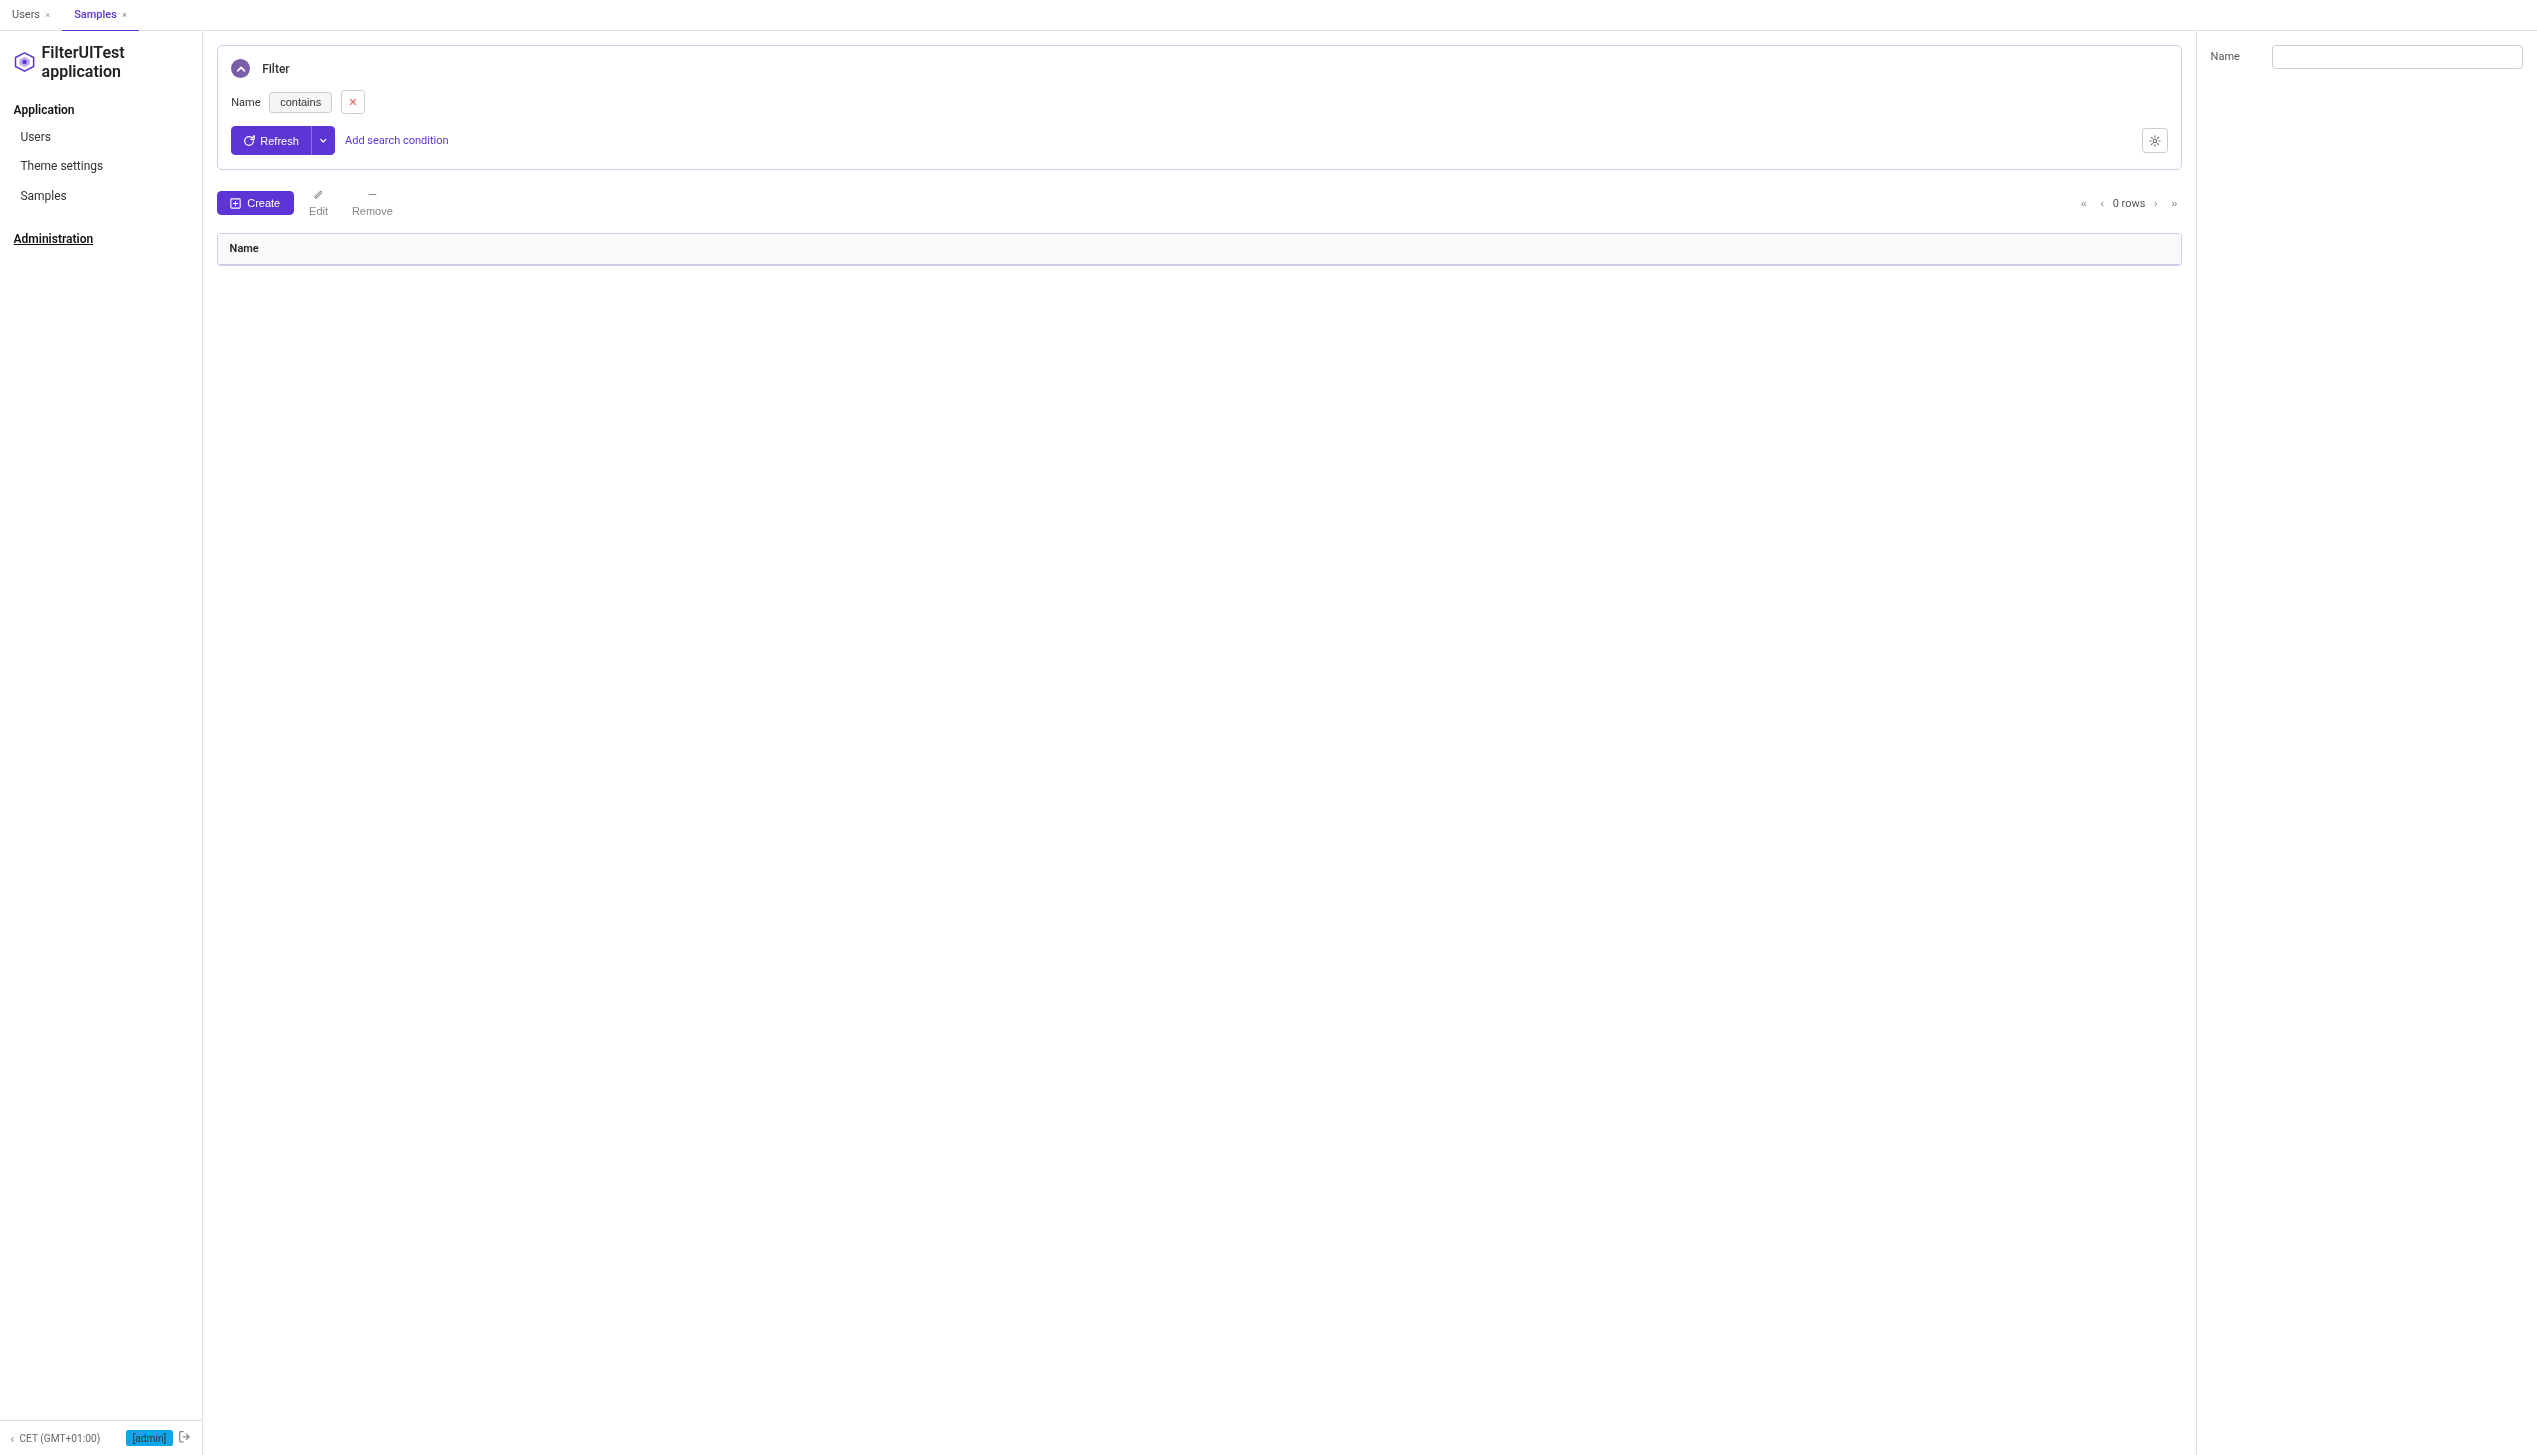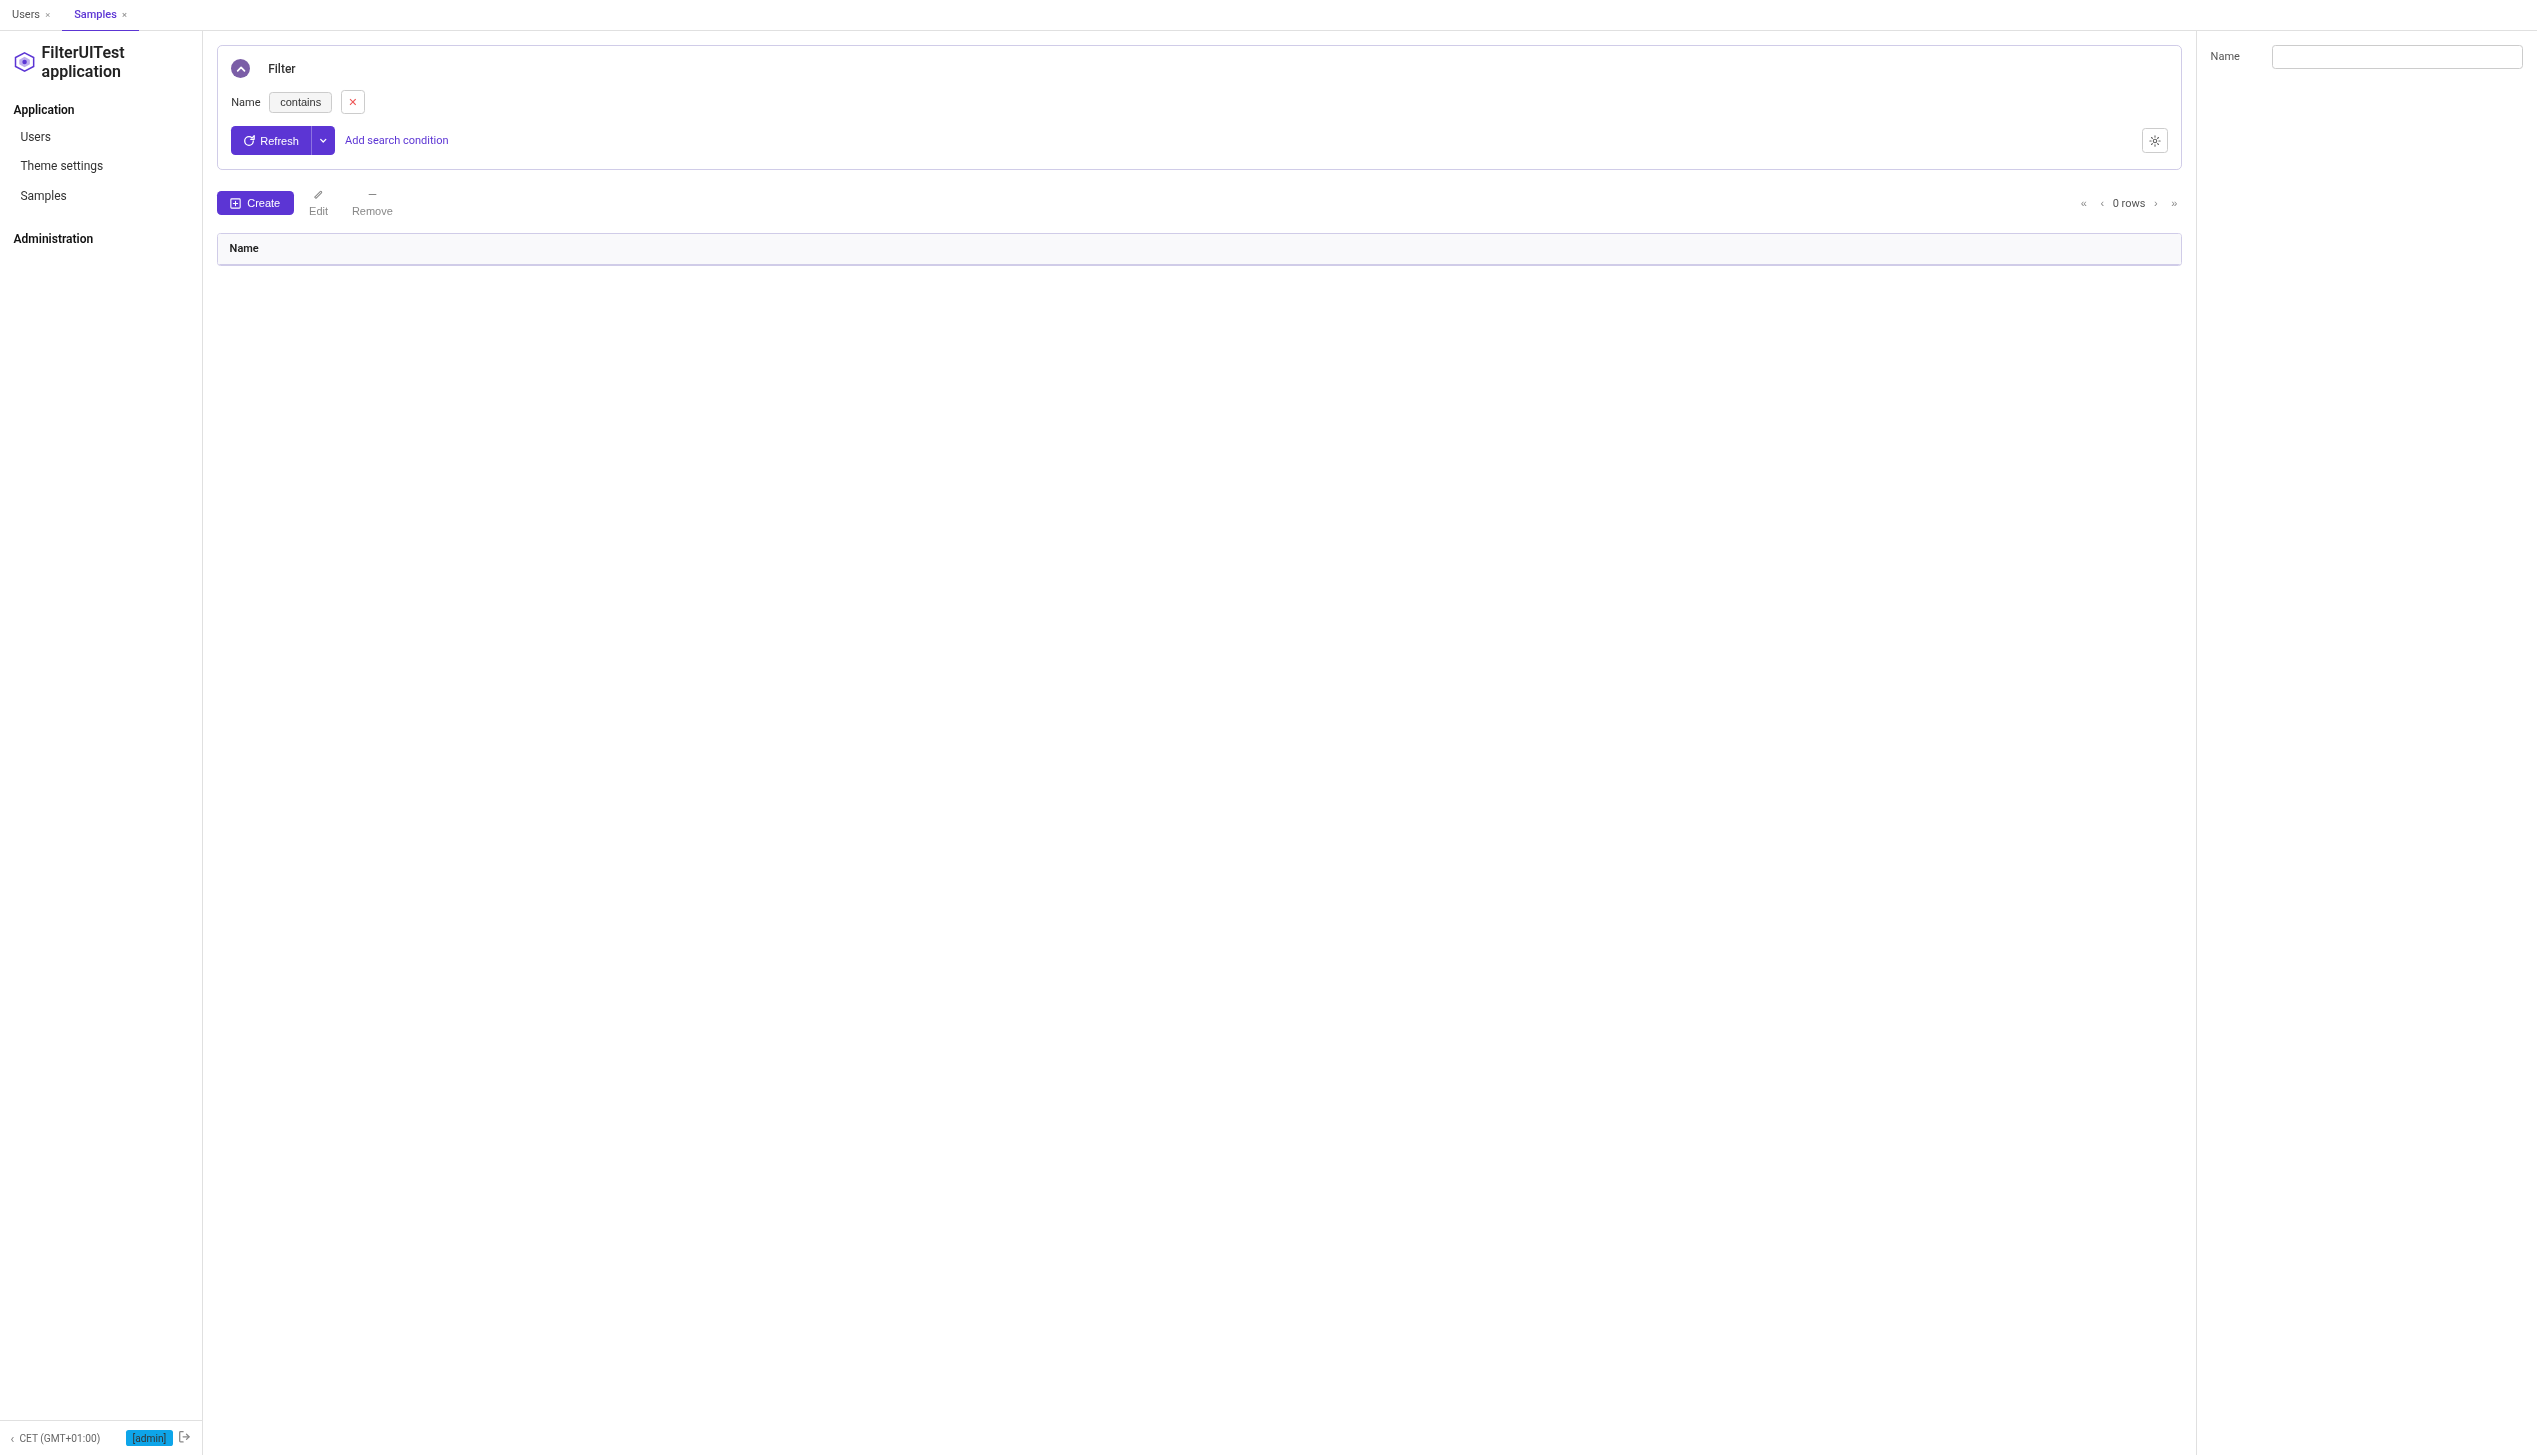--- a/index.html
+++ b/index.html
@@ -86,20 +86,21 @@
     .sidebar-item {
       padding: 6.8px 13.6px;
       font-size: 12px;
       color: #333;
       cursor: pointer;
       border-radius: 3.4px;
       margin: 0.9px 6.8px;
     }
     .sidebar-section-title.admin {
       margin-top: 8.5px;
+      text-decoration: underline;
     }
     .sidebar-bottom {
       margin-top: auto;
       border-top: 0.9px solid #e0e0e0;
       display: flex;
       align-items: center;
       justify-content: space-between;
       padding: 8.5px 10.2px;
       font-size: 10.2px;
       color: #666;
@@ -147,21 +148,21 @@
     .filter-panel {
       border: 0.9px solid #d0cce8;
       border-radius: 5.1px;
       padding: 13.6px;
       margin-bottom: 13.6px;
       background: #fff;
     }
     .filter-header {
       display: flex;
       align-items: center;
-      gap: 18px;
+      gap: 12px;
       margin-bottom: 12px;
     }
     .filter-title {
       font-size: 12px;
       font-weight: 500;
       color: #333;
     }
     .filter-up-icon {
       width: 19px;
       height: 19px;

